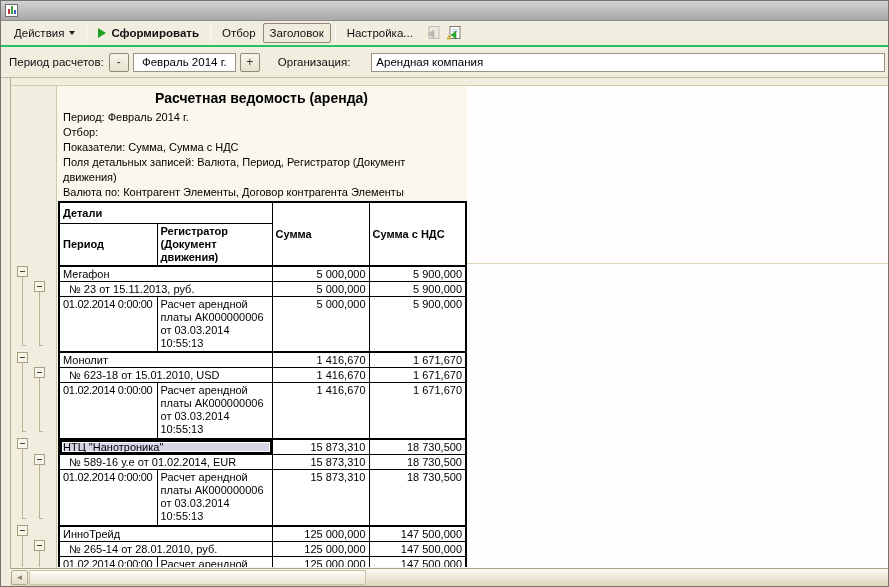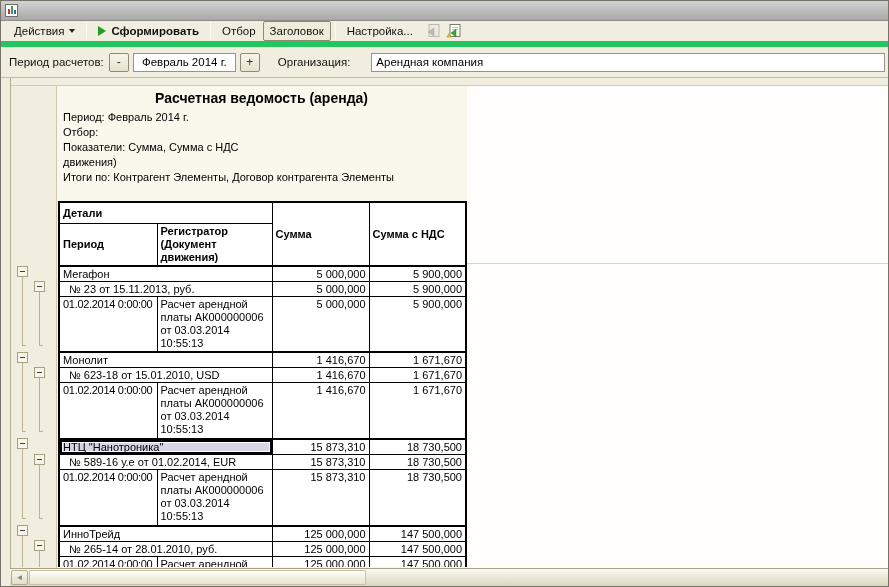--- a/index.html
+++ b/index.html
@@ -11,21 +11,21 @@
     background:linear-gradient(#d2d2d2,#a8a8a8);border-bottom:1px solid #8b8b8b;}
   .titleicon{position:absolute;left:4px;top:3px;width:13px;height:13px;background:#fff;border:1px solid #6d6d6d;}
   .titleicon i{position:absolute;bottom:2px;width:2px;}
   .titleicon .b1{left:2px;height:5px;background:#c23b3b;}
   .titleicon .b2{left:5px;height:8px;background:#3f9e3f;}
   .titleicon .b3{left:8px;height:4px;background:#3b5fc2;}
   .titletext{position:absolute;left:23px;top:3px;font-size:12px;font-weight:bold;color:#111;white-space:nowrap;}
 
   
   .toolbar{position:absolute;left:0;top:20px;width:100%;height:26px;background:#f1eee0;
-    border-bottom:6px solid #22c55e;display:flex;align-items:center;padding-left:6px;}
+    border-bottom:2px solid #22c55e;display:flex;align-items:center;padding-left:6px;}
   .tb-btn{font-family:inherit;font-size:11.5px;color:#111;background:transparent;border:1px solid transparent;
     height:20px;padding:0 6px;display:flex;align-items:center;gap:5px;white-space:nowrap;}
   .tb-btn.bold{font-weight:bold;}
   .tb-btn.toggled{border:1px solid #8f8a76;border-radius:2px;background:#efecdc;}
   .caret{width:0;height:0;border-left:3.5px solid transparent;border-right:3.5px solid transparent;border-top:4px solid #222;display:inline-block;}
   .play{width:0;height:0;border-top:5px solid transparent;border-bottom:5px solid transparent;border-left:8px solid #1f9e1f;display:inline-block;}
   .tb-sep{width:1px;height:18px;background:#c6bfa7;border-right:1px solid #fbf9f1;margin:0 4px;}
   .tb-ic{width:17px;height:17px;margin-left:4px;display:flex;align-items:center;justify-content:center;}
   .tb-ic svg{display:block;}
   .tb-ic.disabled{opacity:.5;filter:grayscale(85%);}
@@ -185,22 +185,23 @@
           <i></i>
         </div>
         <div class="oline" style="left: 38px; top: 473px; height: 17px;"></div>
       </div>
 
     <div class="rtitle">Расчетная ведомость (аренда)</div>
     <div class="rmeta">
         <div>Период: Февраль 2014 г.</div>
         <div>Отбор:</div>
         <div>Показатели:  Сумма, Сумма с НДС</div>
+        <div>Поля детальных записей:  Валюта, Период, Регистратор (Документ</div>
         <div>движения)</div>
-        <div>Итоги по:  Контрагент Элементы, Договор контрагента Элементы</div>
+        <div>Валюта по:  Контрагент Элементы, Договор контрагента Элементы</div>
       </div>
 
     <div class="tablewrap">
       <table class="rep">
         <colgroup>
             <col style="width:98px">
             <col style="width:115px">
             <col style="width:97px">
             <col style="width:97px">
           </colgroup>

